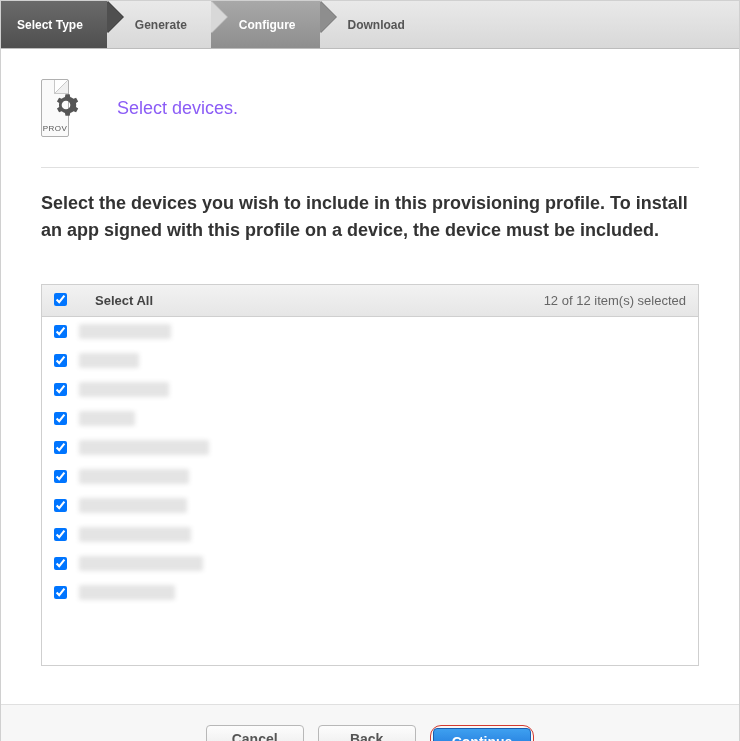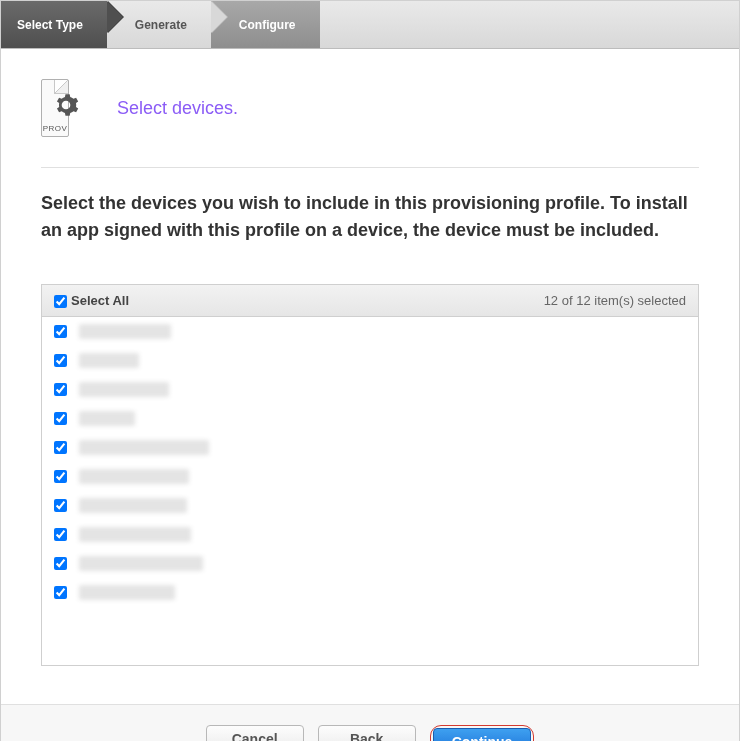--- a/index.html
+++ b/index.html
@@ -54,21 +54,21 @@
   hr.divider { border: none; border-top: 1px solid #e0e0e0; margin: 0 0 22px 0; }
   .instructions { font-size: 18px; line-height: 1.5; color: #333; margin-bottom: 40px; font-weight: bold; }
   
   
   .panel { border: 1px solid #cfcfcf; }
   .panel-header {
     display: flex; align-items: center; justify-content: space-between;
     padding: 8px 12px; background: linear-gradient(#f2f2f2, #e6e6e6);
     border-bottom: 1px solid #cfcfcf; font-size: 13px;
   }
-  .panel-header .left { display: flex; align-items: flex-end; gap: 4px; font-weight: bold; color: #444; }
+  .panel-header .left { display: flex; align-items: flex-start; gap: 28px; font-weight: bold; color: #444; }
   .panel-header .right { color: #666; }
   .list-wrap { height: 348px; overflow-y: scroll; background: #fff; }
   .device-row { display: flex; align-items: center; gap: 12px; padding: 7px 12px; font-size: 13px; color: #333; }
   .blur-box {
     display: inline-block; height: 15px; border-radius: 2px;
     background: #e4e4e4;
     filter: blur(2px);
   }
   input[type="checkbox"] { width: 13px; height: 13px; cursor: pointer; }
   
@@ -102,20 +102,21 @@
 </style>
 </head>
 <body>
 
 <div class="container">
 
   <div class="wizard" id="wizard">
       <div class="step done">Select Type</div>
       <div class="step ">Generate</div>
       <div class="step active">Configure</div>
+      <div class="step ">Download</div>
     </div>
 
   <div class="content">
     <div class="header-row">
       <div class="prov-icon">
         <div class="page">
           <div class="fold"></div>
           <svg class="gear" viewBox="0 0 24 24">
             <path fill="#555" d="M12 8a4 4 0 100 8 4 4 0 000-8zm9.4 4c0 .6-.05 1.18-.15 1.74l2.02 1.58-1.94 3.36-2.38-.96c-.9.7-1.93 1.24-3.04 1.56L15.4 22h-3.88l-.5-2.72c-1.1-.32-2.13-.86-3.04-1.56l-2.38.96-1.94-3.36 2.02-1.58c-.1-.56-.15-1.14-.15-1.74s.05-1.18.15-1.74L3.66 8.68l1.94-3.36 2.38.96c.9-.7 1.93-1.24 3.04-1.56L11.52 2h3.88l.5 2.72c1.1.32 2.13.86 3.04 1.56l2.38-.96 1.94 3.36-2.02 1.58c.1.56.16 1.14.16 1.74z"></path>
           </svg>

